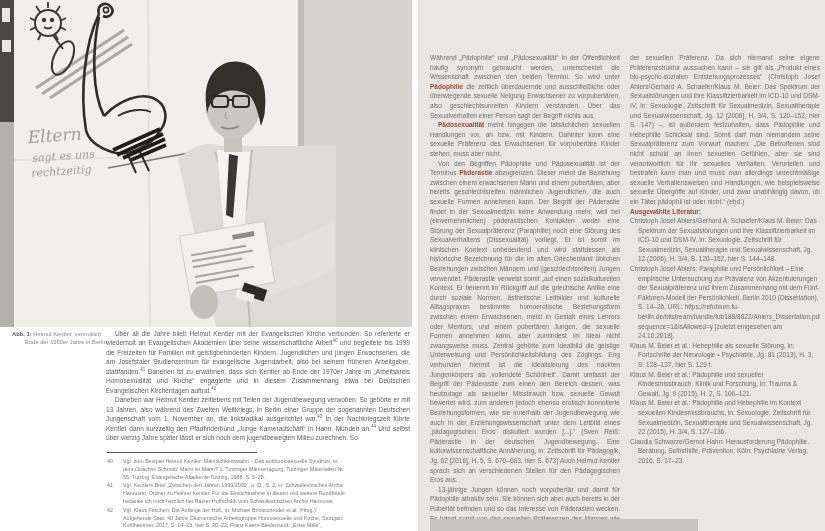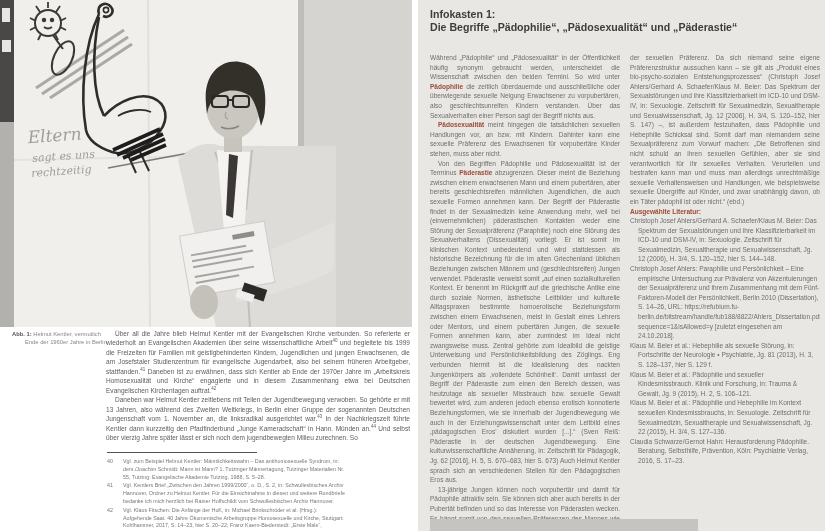--- a/index.html
+++ b/index.html
@@ -206,24 +206,20 @@
       <span class="fn-num">41</span>
       <span class="fn-text">Vgl. Kentlers Brief „Zwischen den Jahren 1999/2000“, o. D., S. 2, in: Schwullesbisches Archiv Hannover, Ordner zu Helmut Kentler. Für die Einsichtnahme in diesen und weitere Rundbriefe bedanke ich mich herzlich bei Rainer Hoffschildt vom Schwullesbischen Archiv Hannover.</span>
     </div>
     <div class="fnote">
       <span class="fn-num">42</span>
       <span class="fn-text">Vgl. Klaus Fitschen: Die Anfänge der HuK, in: Michael Brinkschröder et al. (Hrsg.): Aufgehende Saat. 40 Jahre Ökumenische Arbeitsgruppe Homosexuelle und Kirche, Stuttgart: Kohlhammer, 2017, S. 14–23, hier S. 20–22; Franz Kaern-Biederstedt: „Erste Male“, „Lebensstadien“ und „Themenwoch-</span>
     </div>
   </div>
 
   <div id="infobox">
-    <div class="ib-title">
-      <div>Infokasten 1:</div>
-      <div>Die Begriffe „Pädophilie“, „Pädosexualität“ und „Päderastie“</div>
-    </div>
 
     <div class="ib-col" id="ib-col1">
       <p><span>Während „Pädophilie“ und „Pädosexualität“ in der Öffentlichkeit häufig synonym gebraucht werden, unterscheidet die Wissenschaft zwischen den beiden Termini. So wird unter </span><span class="em">Pädophilie</span><span> die zeitlich überdauernde und ausschließliche oder überwiegende sexuelle Neigung Erwachsener zu vorpubertären, also geschlechtsunreifen Kindern verstanden. Über das Sexualverhalten einer Person sagt der Begriff nichts aus.</span></p>
       <p class="indent"><span class="em">Pädosexualität</span><span> meint hingegen die tatsächlichen sexuellen Handlungen vor, an bzw. mit Kindern. Dahinter kann eine sexuelle Präferenz des Erwachsenen für vorpubertäre Kinder stehen, muss aber nicht.</span></p>
       <p class="indent"><span>Von den Begriffen Pädophilie und Pädosexualität ist der Terminus </span><span class="em">Päderastie</span><span> abzugrenzen. Dieser meint die Beziehung zwischen einem erwachsenen Mann und einem pubertären, aber bereits geschlechtsreifen männlichen Jugendlichen, die auch sexuelle Formen annehmen kann. Der Begriff der Päderastie findet in der Sexualmedizin keine Anwendung mehr, weil bei (einvernehmlichen) päderastischen Kontakten weder eine Störung der Sexualpräferenz (Paraphilie) noch eine Störung des Sexualverhaltens (Dissexualität) vorliegt. Er ist somit im klinischen Kontext unbedeutend und wird stattdessen als historische Bezeichnung für die im alten Griechenland üblichen Beziehungen zwischen Männern und (geschlechtsreifen) Jungen verwendet. Päderastie verweist somit „auf einen sozialkulturellen Kontext. Er benennt im Rückgriff auf die griechische Antike eine durch soziale Normen, ästhetische Leitbilder und kulturelle Alltagspraxen bestimmte homoerotische Beziehungsform zwischen einem Erwachsenen, meist in Gestalt eines Lehrers oder Mentors, und einem pubertären Jungen, die sexuelle Formen annehmen kann, aber zumindest im Ideal nicht zwangsweise muss. Zentral gehörte zum Idealbild die geistige Unterweisung und Persönlichkeitsbildung des Zöglings. Eng verbunden hiermit ist die Idealisierung des nackten Jungenkörpers als ‚vollendete Schönheit‘. Damit umfasst der Begriff der Päderastie zum einen den Bereich dessen, was heutzutage als sexueller Missbrauch bzw. sexuelle Gewalt bewertet wird, zum anderen jedoch ebenso erotisch konnotierte Beziehungsformen, wie sie innerhalb der Jugendbewegung wie auch in der Erziehungswissenschaft unter dem Leitbild eines ‚pädagogischen Eros‘ diskutiert wurden [...].“ (Sven Reiß: Päderastie in der deutschen Jugendbewegung. Eine kulturwissenschaftliche Annäherung, in: Zeitschrift für Pädagogik, Jg. 62 [2016], H. 5, S. 670–683, hier S. 673) Auch Helmut Kentler sprach sich an verschiedenen Stellen für den Pädagogischen Eros aus.</span></p>
       <p class="indent"><span>13-jährige Jungen können noch vorpubertär und damit für Pädophile attraktiv sein. Sie können sich aber auch bereits in der Pubertät befinden und so das Interesse von Päderasten wecken. Es hängt somit von den sexuellen Präferenzen des Mannes wie auch von dem körperlichen Entwicklungsstatus des Jungen ab, ob ein pädophiles oder ein päderastisches Verhältnis vorliegt. In der Sexualwissenschaft wird deshalb heute zwischen Hebephilie</span></p>
     </div>
 
     <div class="ib-col" id="ib-col2">
       <p>der sexuellen Präferenz. Da sich niemand seine eigene Präferenzstruktur aussuchen kann – sie gilt als „Produkt eines bio-psycho-sozialen Entstehungsprozesses“ (Christoph Josef Ahlers/Gerhard A. Schaefer/Klaus M. Beier: Das Spektrum der Sexualstörungen und ihre Klassifizierbarkeit im ICD-10 und DSM-IV, in: Sexuologie. Zeitschrift für Sexualmedizin, Sexualtherapie und Sexualwissenschaft, Jg. 12 [2006], H. 3/4, S. 120–152, hier S. 147) –, ist außerdem festzuhalten, dass Pädophilie und Hebephilie Schicksal sind. Somit darf man niemandem seine Sexualpräferenz zum Vorwurf machen: „Die Betroffenen sind nicht schuld an ihren sexuellen Gefühlen, aber sie sind verantwortlich für ihr sexuelles Verhalten. Verurteilen und bestrafen kann man und muss man allerdings unrechtmäßige sexuelle Verhaltensweisen und Handlungen, wie beispielsweise sexuelle Übergriffe auf Kinder, und zwar unabhängig davon, ob ein Täter pädophil ist oder nicht.“ (ebd.)</p>

